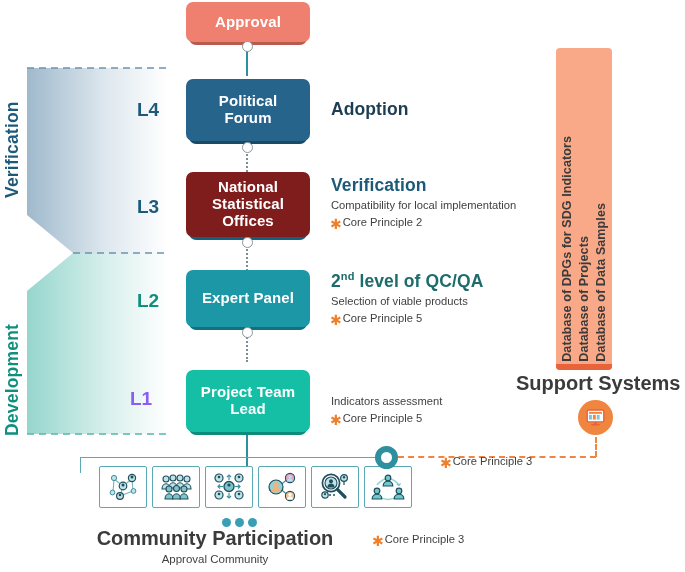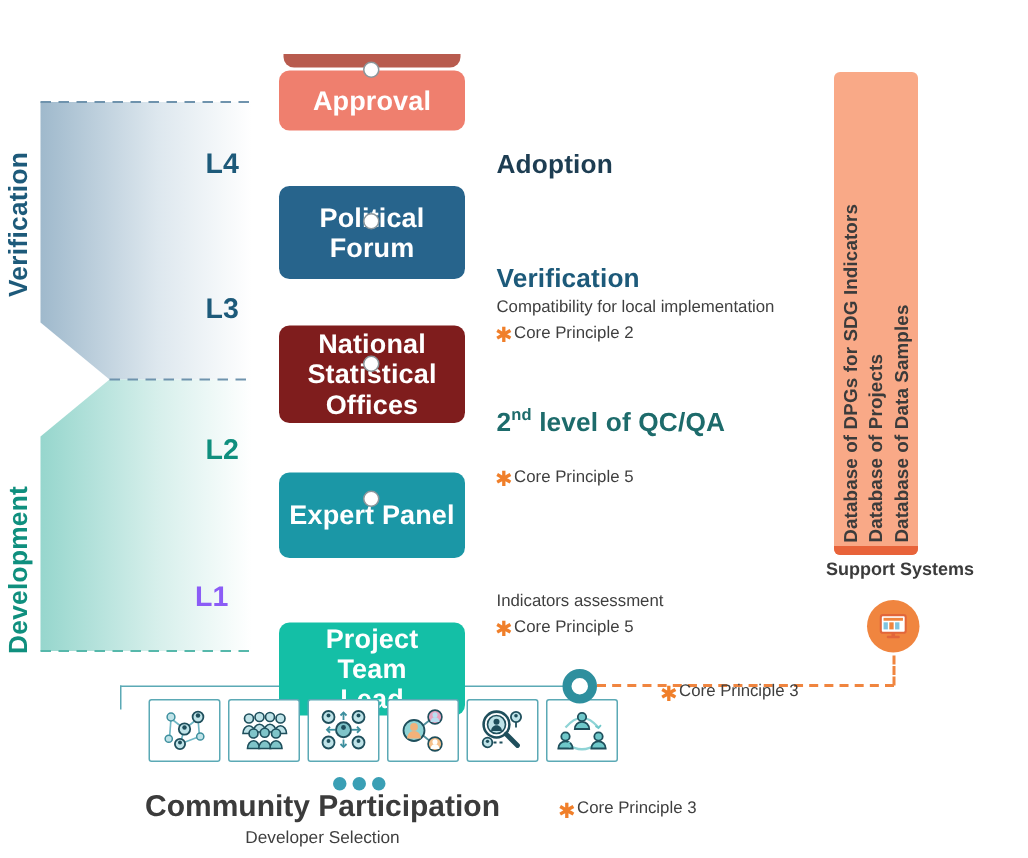--- a/index.html
+++ b/index.html
@@ -8,24 +8,23 @@
     font-family:"Liberation Sans","DejaVu Sans",sans-serif;
     -webkit-font-smoothing:antialiased;
   }
   .stage{position:absolute;left:0;top:0;width:685px;height:572px;}
 
   
   .fbox{
     position:absolute;border-radius:7px;
     display:flex;align-items:center;justify-content:center;text-align:center;
     color:#ffffff;font-weight:bold;line-height:1.13;
-    font-size:18px;letter-spacing:.1px;
+    font-size:15px;letter-spacing:.1px;
     box-sizing:border-box;padding:2px 6px;
     z-index:6;
-    margin-top:45px;
   }
   .fbox .lbl{display:block;width:100%;}
   .shadowbar{
     position:absolute;border-radius:0 0 7px 7px;z-index:5;
   }
 
   
   .funnelwrap{position:absolute;left:0;top:0;width:685px;height:572px;pointer-events:none;z-index:1;}
 
   .sidelabel{
@@ -53,22 +52,22 @@
     position:absolute;left:556px;top:364px;width:56px;height:6px;
     background:#e8633a;border-radius:0 0 4px 4px;z-index:5;
   }
   .vtext{
     position:absolute;bottom:8px;
     writing-mode:vertical-rl;transform:rotate(180deg);
     font-weight:bold;font-size:12.5px;color:#3b3b3b;white-space:nowrap;
     z-index:6;letter-spacing:.1px;
   }
   #support-systems-title{
-    position:absolute;left:516px;top:372px;width:168px;text-align:center;
-    font-weight:bold;font-size:12px;color:#3b3b3b;z-index:6;
+    position:absolute;left:516px;top:372px;width:168px;text-align:left;
+    font-weight:bold;font-size:20px;color:#3b3b3b;z-index:6;
   }
   #support-icon{
     position:absolute;left:578px;top:400px;width:35px;height:35px;border-radius:50%;
     background:#f0853f;z-index:6;display:flex;align-items:center;justify-content:center;
   }
 
   
   .iconbox{
     position:absolute;width:46px;height:40px;border:1.6px solid #5ba9b5;
     border-radius:2px;background:#ffffff;z-index:6;
@@ -193,20 +192,21 @@
     <span>Verification</span>
   </div>
   <div class="cap-s" style="left:331px;top:199px;">Compatibility for local implementation</div>
   <div class="cap-p" style="left:330px;top:216px;">
     <span class="star">✱</span><span>Core Principle 2</span>
   </div>
 
   <div class="cap-h" style="left:331px;top:271px;color:#1d6b6b;">
     <span>2</span><sup>nd</sup><span> level of QC/QA</span>
   </div>
+  <div class="cap-s" style="left:331px;top:295px;">Selection of viable products</div>
   <div class="cap-p" style="left:330px;top:312px;">
     <span class="star">✱</span><span>Core Principle 5</span>
   </div>
 
   <div class="cap-s" style="left:331px;top:395px;">Indicators assessment</div>
   <div class="cap-p" style="left:330px;top:412px;">
     <span class="star">✱</span><span>Core Principle 5</span>
   </div>
 
   <div id="support-column">
@@ -359,19 +359,19 @@
           <polyline points="9,26 7,24.4 9,22.6"></polyline>
       </g>
     </svg>
   </div>
 
   <div class="dot3" style="left:222px;top:518px;"></div>
   <div class="dot3" style="left:235px;top:518px;"></div>
   <div class="dot3" style="left:248px;top:518px;"></div>
 
   <div id="community-title">Community Participation</div>
-  <div id="community-subtitle">Developer Selection</div>
+  <div id="community-subtitle">Approval Community</div>
 
   <div id="cp3-label">
     <span class="star">✱</span><span>Core Principle 3</span>
   </div>
 
 </div>
 
 </body></html>

